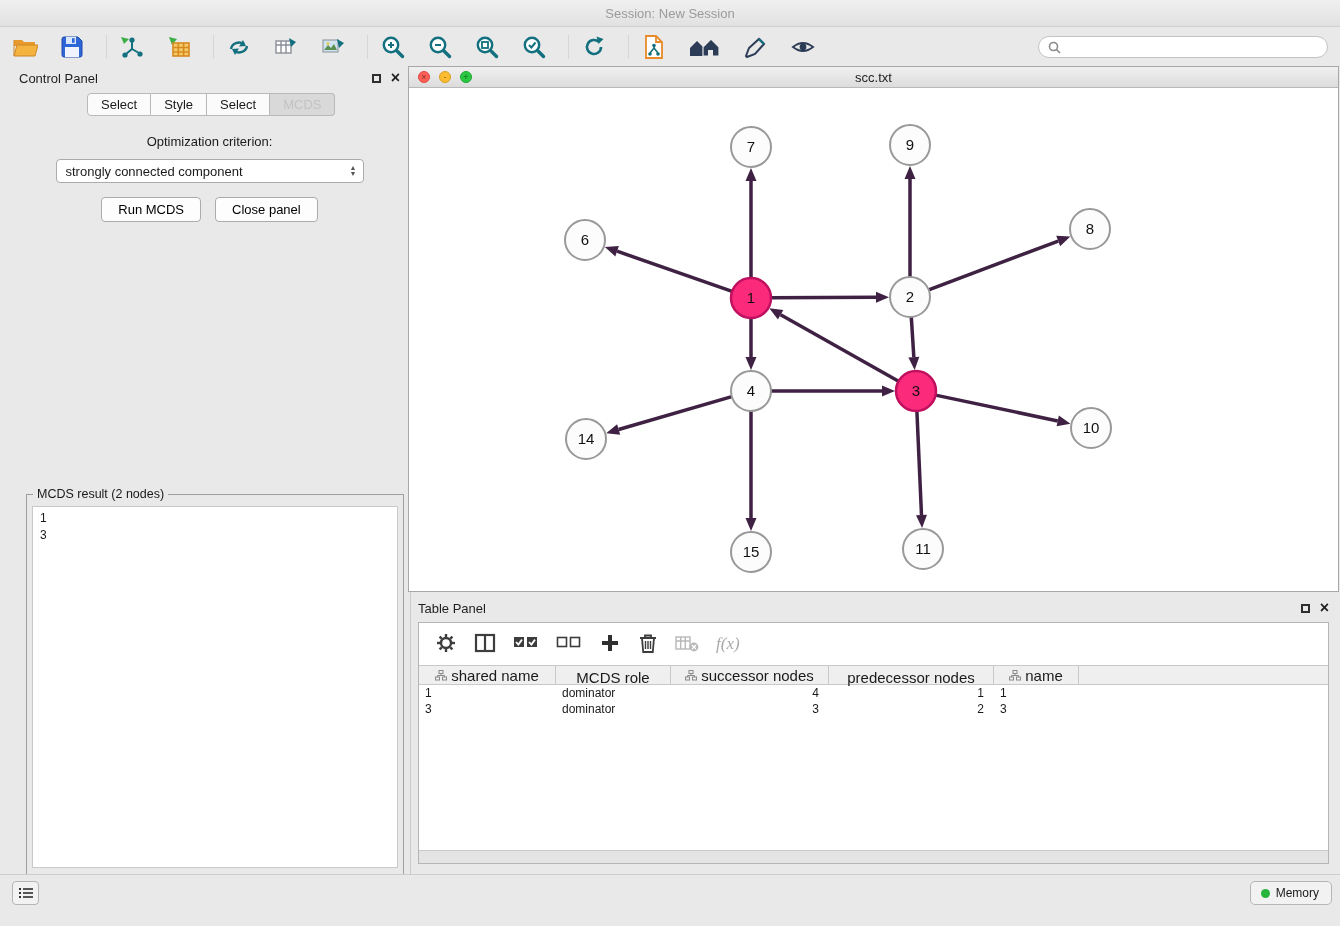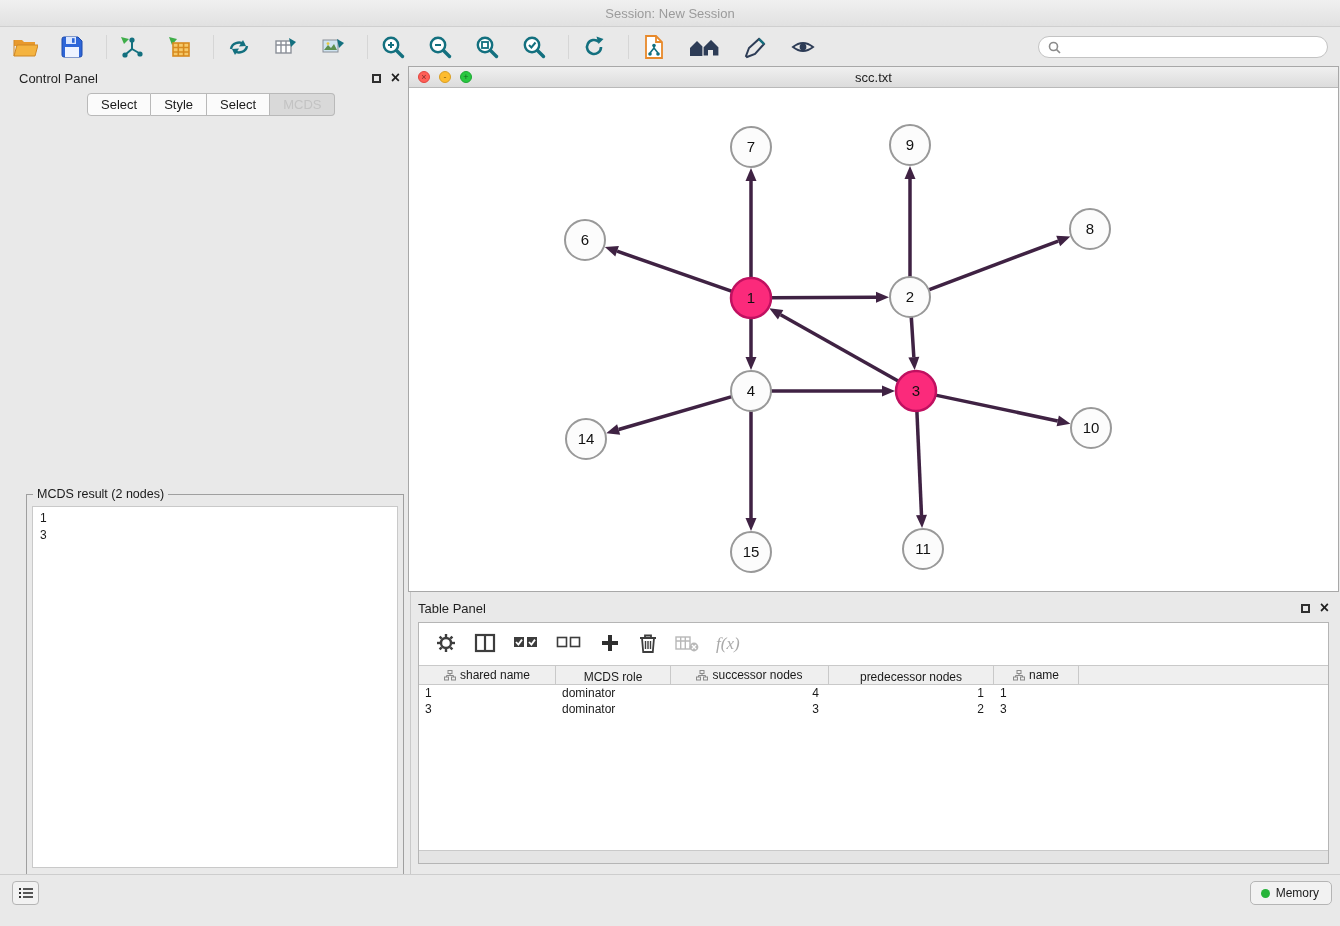--- a/index.html
+++ b/index.html
@@ -45,21 +45,21 @@
   .tl.yellow { background:#febc2e; border:1px solid #d89e24; }
   .tl.green { background:#28c840; border:1px solid #1ea734; }
   .net-canvas { position:relative; width:929px; height:503px; background:#fff; }
   svg.graph { position:absolute; left:0; top:0; }
 
   .table-panel { position:absolute; left:408px; top:596px; width:931px; height:292px; }
   .table-box { position:absolute; left:10px; right:10px; top:26px; height:242px; background:#fff; border:1px solid #b5b5b5; display:flex; flex-direction:column; }
   .tbl-toolbar { height:42px; display:flex; align-items:center; gap:17px; padding-left:16px; }
   .fx { font-family:"Liberation Serif", serif; font-style:italic; font-size:17px; color:#a9a9a9; }
   .tbl-header { display:flex; height:20px; background:#efefef; border-top:1px solid #c9c9c9; border-bottom:1px solid #c9c9c9; }
-  .th { display:flex; align-items:center; justify-content:center; gap:4px; font-size:12px; border-right:1px solid #c9c9c9; color:#1a1a1a; }
+  .th { display:flex; align-items:center; justify-content:center; gap:4px; font-size:15px; border-right:1px solid #c9c9c9; color:#1a1a1a; }
   .th.fill { flex:1; border-right:none; }
   .tbl-body { flex:1; overflow:hidden; }
   .tr { display:flex; height:16px; }
   .td { font-size:12px; padding:1px 6px 0; overflow:hidden; white-space:nowrap; }
   .td.num { text-align:right; padding-right:10px; }
   .tbl-scroll { height:13px; background:#e4e4e4; border-top:1px solid #c9c9c9; }
   .tbl-tabs { position:absolute; left:0; right:0; top:270px; display:flex; justify-content:center; }
   .tp-tab { padding:3px 12px; font-size:13px; font-weight:bold; background:#fbfbfb; border:1px solid #b9b9b9; border-left:none; color:#1a1a1a; }
   .tp-tab:first-child { border-left:1px solid #b9b9b9; border-radius:4px 0 0 4px; }
   .tp-tab:last-child { border-radius:0 4px 4px 0; }
@@ -220,20 +220,34 @@
       <span class="win-float"></span>
       <span class="win-close">×</span>
     </span>
   </div>
   <div class="cp-tabs">
       <div class="cp-tab">Select</div>
       <div class="cp-tab">Style</div>
       <div class="cp-tab">Select</div>
       <div class="cp-tab active">MCDS</div>
     </div>
+  <div class="cp-content">
+    <div class="opt-label">Optimization criterion:</div>
+    <div class="cp-dropdown">
+      <span class="dd-label">strongly connected component</span>
+      <span class="dd-arrows">
+          <span>▲</span>
+          <span>▼</span>
+        </span>
+    </div>
+    <div class="cp-buttons">
+      <button class="cp-btn">Run MCDS</button>
+      <button class="cp-btn">Close panel</button>
+    </div>
+  </div>
   <div class="result-box">
     <span class="result-legend">MCDS result (2 nodes)</span>
     <div class="result-inner">1
 3</div>
   </div>
 </div>
 
 <div class="network-window">
   <div class="net-titlebar">
     <span class="traffic">

